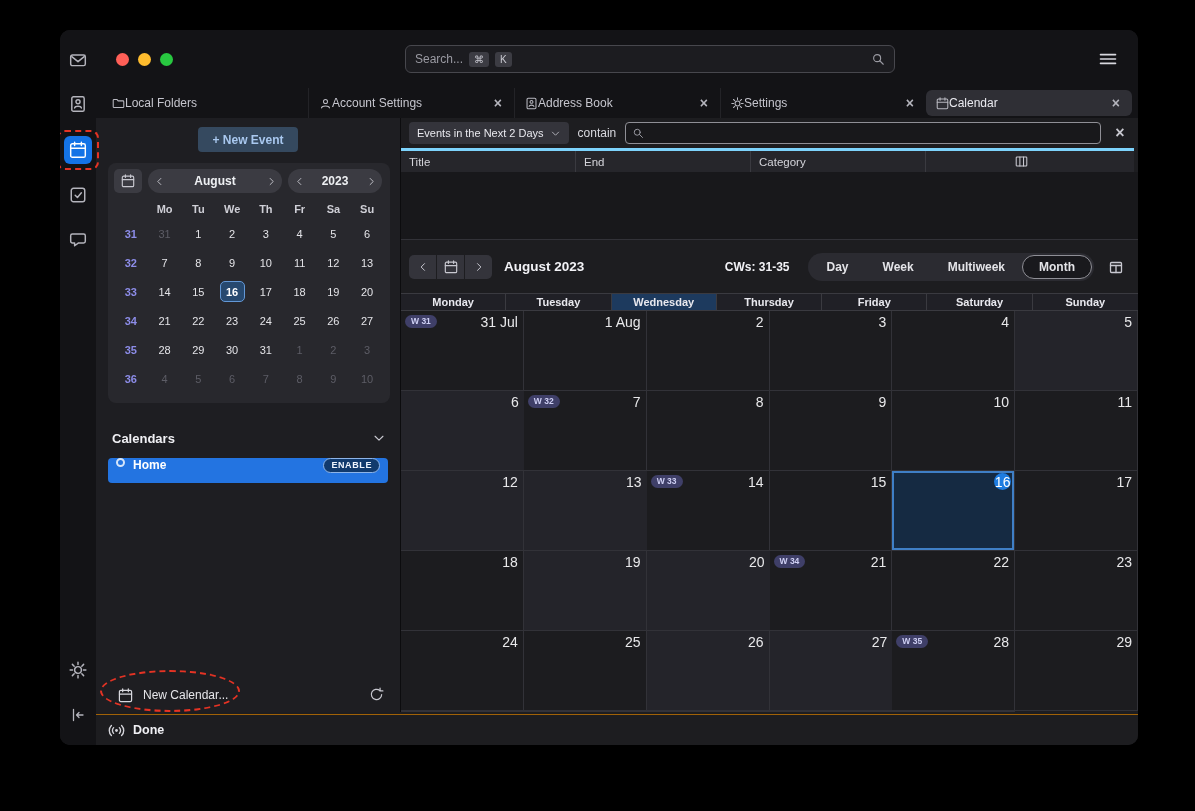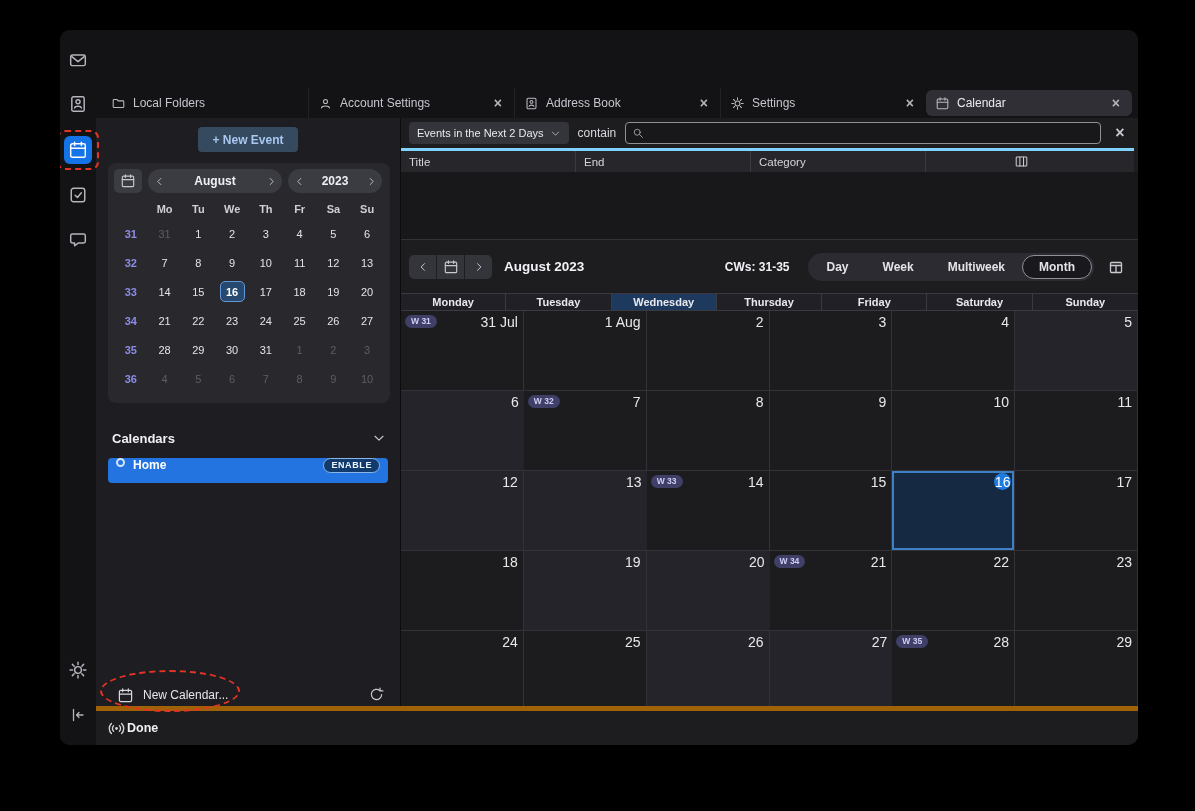--- a/index.html
+++ b/index.html
@@ -20,21 +20,21 @@
 .light{width:13px;height:13px;border-radius:50%}
 .light.r{background:#ff5f57}.light.y{background:#febc2e}.light.g{background:#28c840}
 .search-pill{position:absolute;left:309px;top:15px;width:490px;height:28px;background:#1c1c20;border:1px solid #47474d;border-radius:6px;display:flex;align-items:center;padding:0 9px;gap:6px;color:#9a9aa2;font-size:12px}
 .key{background:#3c3c43;color:#c9c9d1;font-size:10px;padding:1px 5px;border-radius:3px;line-height:1.3}
 .search-pill .spacer{flex:1}
 .menu-btn{position:absolute;right:20px;top:19px;color:#d8d8de}
 .tabbar{position:absolute;top:58px;left:0;right:0;height:30px;display:flex;padding:0 6px}
 .tab{width:206px;display:flex;align-items:center;padding:0 10px;color:#c6c6ce;font-size:12px}
 .tab:not(.active)+.tab:not(.active){border-left:1px solid #232327}
 .tab .tab-icon{color:#b9b9c1}
-.tab .tab-label{margin-left:8px;white-space:nowrap;overflow:hidden}
+.tab .tab-label{white-space:nowrap;overflow:hidden}
 .tab .tab-close{margin-left:auto;font-size:14px;font-weight:700;color:#b4b4bc;padding:0 2px;line-height:1}
 .tab.active{background:#2f2f35;border-radius:6px;margin:2px 0;color:#eaeaf0}
 
 .left-panel{position:absolute;left:36px;top:88px;width:304px;height:594px;background:#1e1e22}
 .new-event{position:absolute;left:102px;top:9px;width:100px;height:25px;background:#35495f;color:#a9c8ef;font-weight:700;font-size:12px;border:none;border-radius:4px;font-family:inherit}
 .mini-box{position:absolute;left:12px;top:45px;width:282px;height:240px;background:#28282d;border-radius:8px;padding:6px}
 .mini-nav{display:flex;gap:6px;height:24px}
 .mini-cal-btn{width:28px;background:#3b3b42;border-radius:5px;display:flex;align-items:center;justify-content:center;color:#c9c9d1}
 .nav-group{background:#3b3b42;border-radius:12px;display:flex;align-items:stretch}
 .nav-group.month{width:134px}.nav-group.year{width:94px}
@@ -89,21 +89,21 @@
 .mhead.todaycol{background:#1d3a5e}
 .month-grid{position:absolute;top:193px;left:0;right:0;bottom:0;display:grid;grid-template-columns:repeat(6,1fr);grid-template-rows:repeat(5,1fr)}
 .mcell{position:relative;background:#1c1c1f;border-right:1px solid #323238;border-bottom:1px solid #323238}
 .mcell:nth-child(7n){border-right:none}
 .mcell.weekend{background:#24242a}
 .mcell.today{background:#152a42;box-shadow:inset 0 0 0 2px #3f7fc6}
 .mdate{position:absolute;top:3px;right:5px;font-size:14px;font-weight:400;color:#e8e8ea}
 .mcell.today .mdate{top:2px;right:3px;width:17px;height:17px;background:#1e7ce0;border-radius:50%;display:flex;align-items:center;justify-content:center;color:#fff}
 .wbadge{position:absolute;top:4px;left:4px;background:#3f3f68;color:#cfd0f4;font-size:8.5px;font-weight:700;padding:2px 6px;border-radius:8px;line-height:1}
 
-.status-bar{position:absolute;left:36px;right:0;bottom:0;height:39px;background:#1d1d20;border-top:5px solid #a16207;display:flex;align-items:center;padding-left:12px;gap:2px}
+.status-bar{position:absolute;left:36px;right:0;bottom:0;height:31px;background:#1d1d20;border-top:1px solid #a16207;display:flex;align-items:center;padding-left:12px;gap:8px}
 .status-bar .icon{color:#d4d4da}
 .status-label{font-weight:700;font-size:12.5px;color:#f0f0f4}
 </style>
 </head>
 <body>
 
 <div class="window">
 
   <div class="sidebar">
     <div class="side-btn" style="top:16px">
@@ -158,20 +158,44 @@
         <span class="icon s16">
           <svg viewBox="0 0 16 16" width="100%" height="100%">
             <path d="M3.5 2.5v11M13 8H6.5M9 5.5L6.5 8 9 10.5"></path>
           </svg>
         </span>
       </div>
     <div class="ann-rect"></div>
   </div>
 
   <div class="top-chrome">
+    <div class="titlebar">
+      <div class="lights">
+        <span class="light r"></span>
+        <span class="light y"></span>
+        <span class="light g"></span>
+      </div>
+      <div class="search-pill">
+        <span>Search...</span>
+        <span class="key">⌘</span>
+        <span class="key">K</span>
+        <span class="spacer"></span>
+        <span class="icon s14">
+            <svg viewBox="0 0 16 16" width="100%" height="100%">
+              <circle cx="7" cy="7" r="4"></circle>
+              <path d="M10 10l4 4"></path>
+            </svg>
+          </span>
+      </div>
+      <div class="menu-btn"><span class="icon s20">
+            <svg viewBox="0 0 16 16" width="100%" height="100%">
+              <path d="M2 4.5h12M2 8h12M2 11.5h12"></path>
+            </svg>
+          </span></div>
+    </div>
     <div class="tabbar">
       <div class="tab">
         <span class="tab-icon icon s13">
             <svg viewBox="0 0 16 16" width="100%" height="100%">
               <path d="M1.5 4a1 1 0 0 1 1-1h3.5l1.5 1.8h6a1 1 0 0 1 1 1V12a1 1 0 0 1-1 1h-11a1 1 0 0 1-1-1z"></path>
             </svg>
           </span>
         <span class="tab-label">Local Folders</span>
       </div>
       <div class="tab">

